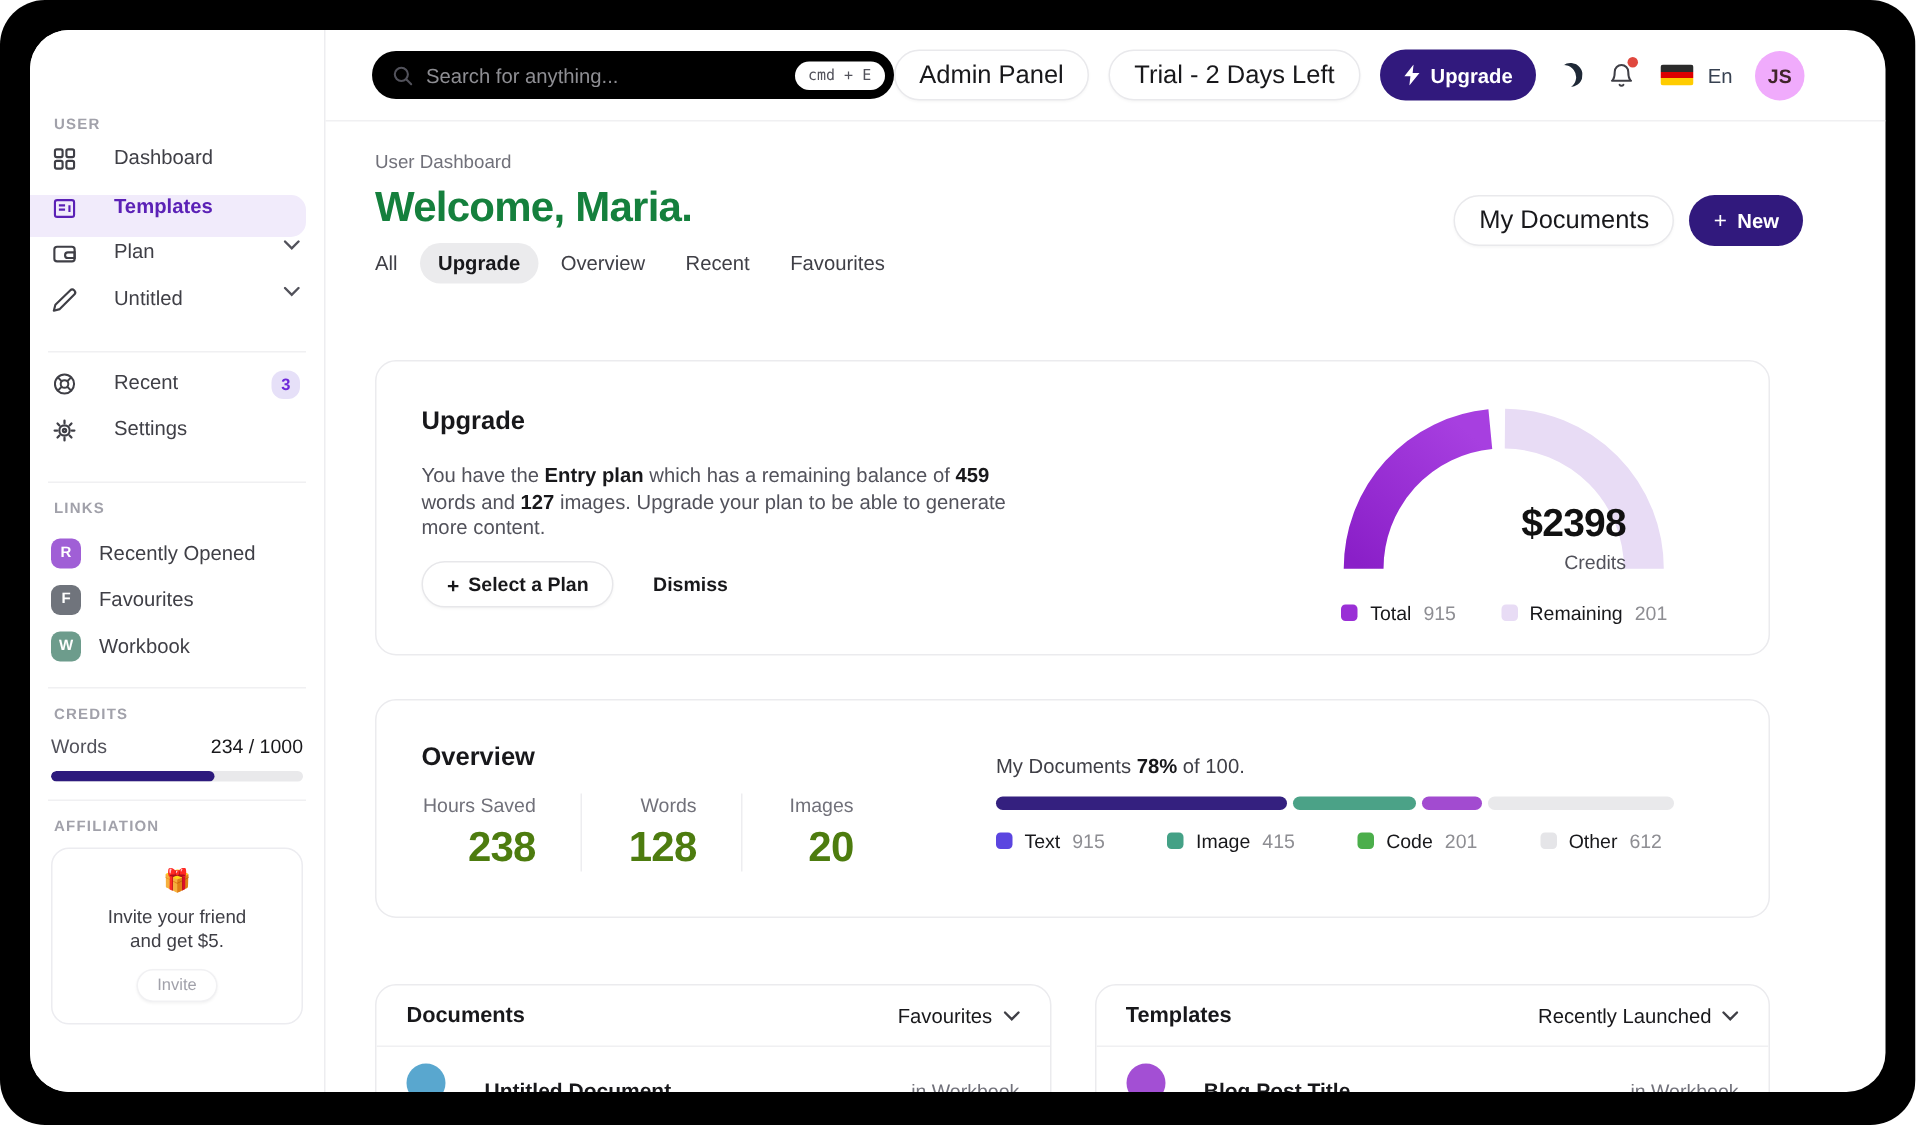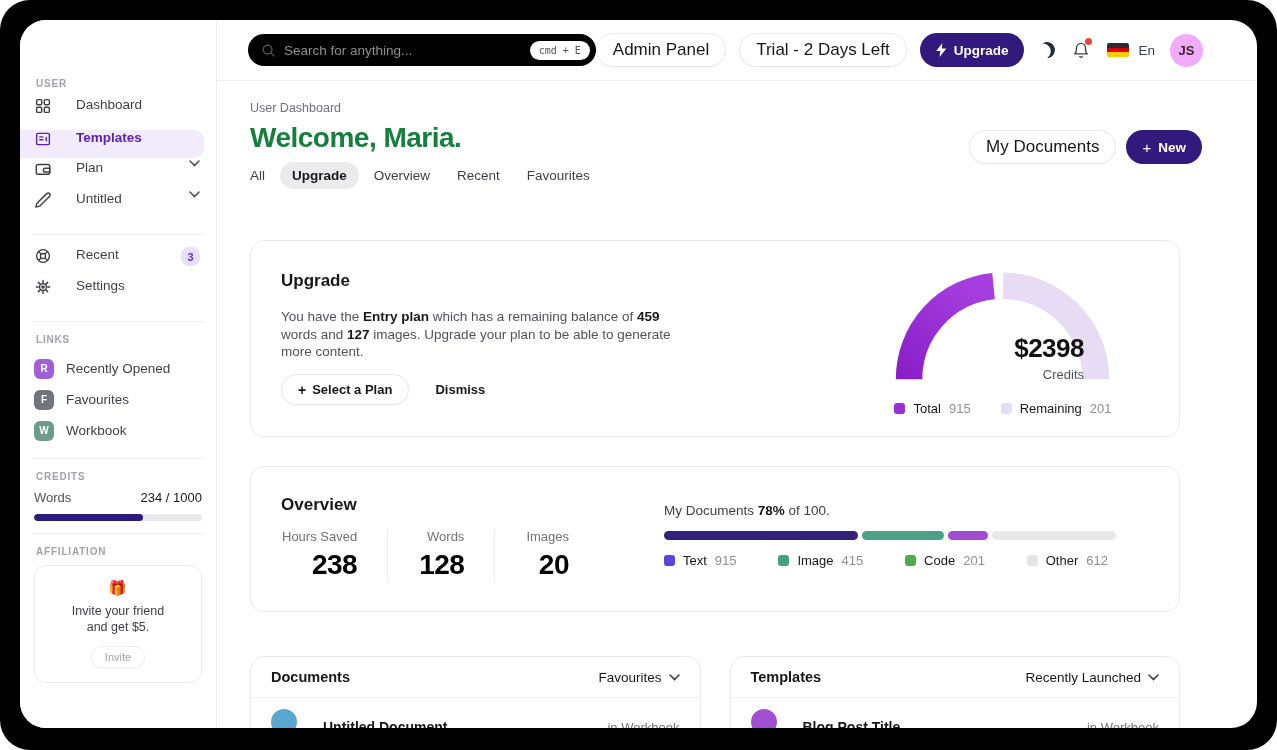--- a/index.html
+++ b/index.html
@@ -71,21 +71,21 @@
   .gauge-legend { position:absolute; left:620px; top:160px; width:264px; display:flex; justify-content:center; gap:30px; font-size:13px; white-space:nowrap; }
   .leg-item { display:flex; align-items:center; gap:8px; }
   .leg-sq { width:11px; height:11px; border-radius:3px; }
   .leg-name { color:#18181b; } .leg-val { color:#8e8e93; }
 
   .ov-title { position:absolute; left:30px; top:28px; font-size:17px; font-weight:700; color:#18181b; }
   .ov-stats { position:absolute; left:31px; top:62px; display:flex; }
   .ov-col { padding-right:30px;text-align:right; }
   .ov-col + .ov-col { border-left:1px solid #ededf0; padding-left:31px; }
   .ov-lbl { font-size:13px; color:#71717a; }
-  .ov-val { font-size:28px; font-weight:800; color:#000000; margin-top:5px; letter-spacing:-.5px; }
+  .ov-val { font-size:28px; font-weight:800; color:#4d7c0f; margin-top:5px; letter-spacing:-.5px; }
   .ov-right { position:absolute; left:413px; top:36px; width:452px; }
   .ov-caption { font-size:13.5px; color:#3f3f46; }
   .ov-caption b { color:#18181b; font-weight:700; }
   .stack { display:flex; gap:4px; height:9px; margin-top:13px; }
   .seg { border-radius:5px; height:9px; }
   .seg1 { background:#34207f; } .seg2 { background:#4ba287; } .seg3 { background:#a24bd0; } .seg4 { background:#e9e9eb; flex:1; }
   .ov-legend { display:flex; justify-content:space-between; margin-top:13px; padding-right:8px; font-size:13px; }
 
   .bottom-row { position:absolute; left:33px; top:636px; width:930px; display:flex; gap:29px; }
   .bcard { flex:1; background:#fff; border:1px solid #ebebee; border-radius:14px; height:130px; overflow:hidden; }

